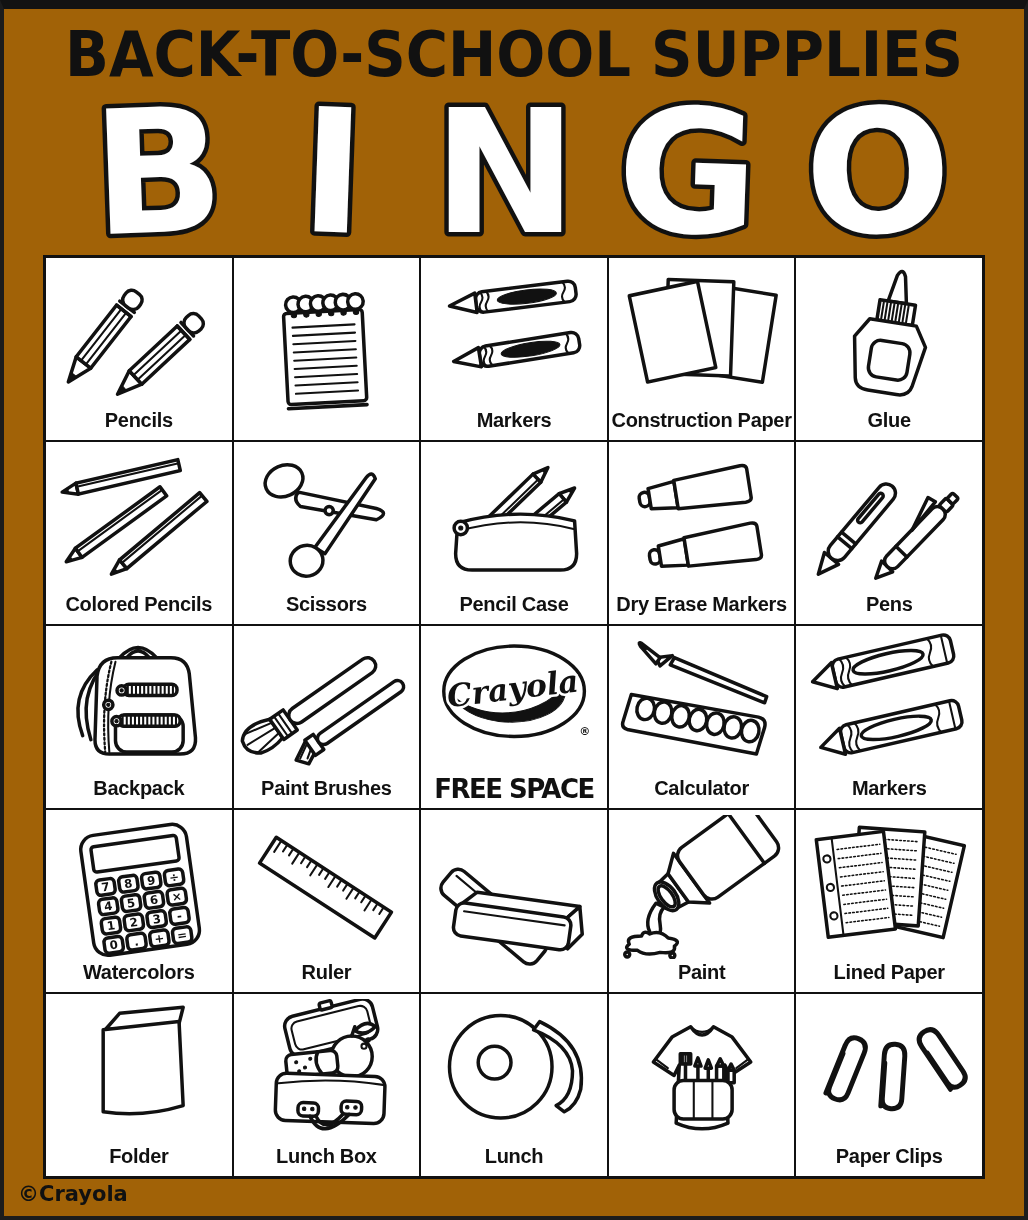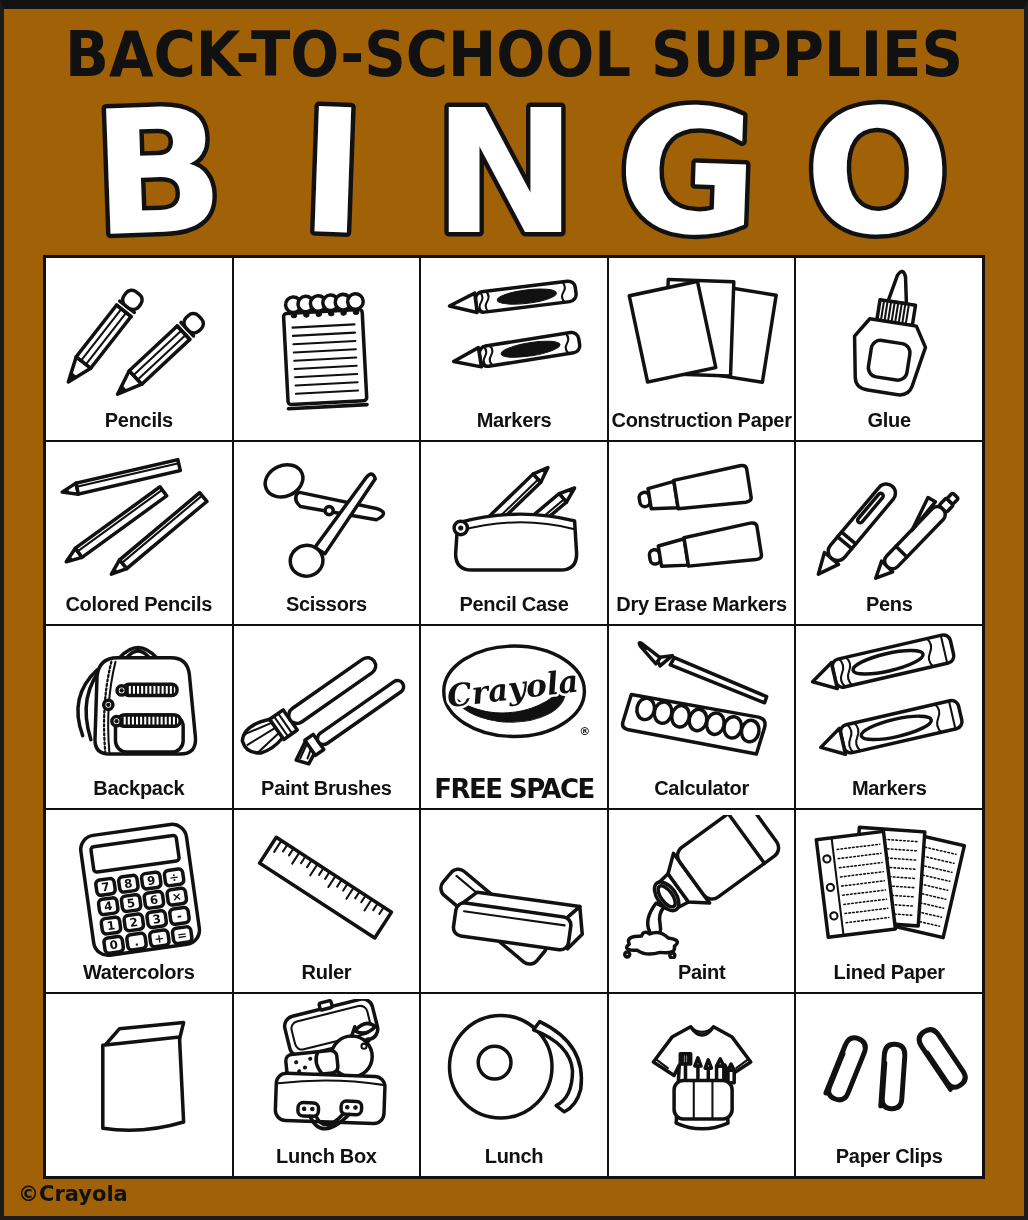--- a/index.html
+++ b/index.html
@@ -475,20 +475,21 @@
       <div class="cell-label">Lined Paper</div>
     </div>
 
     <div class="cell">
       <div class="icon-wrap">
         <svg class="icon" viewBox="0 0 170 140">
           <path class="wf" d="M52,30 L66,14 L128,8 L124,24 Z"></path>
           <path class="wf" d="M50,30 L124,22 L128,104 Q88,116 50,110 Z"></path>
         </svg>
       </div>
+      <div class="cell-label">Folder</div>
     </div>
 
     <div class="cell">
       <div class="icon-wrap">
         <svg class="icon" viewBox="0 0 170 140">
           <g transform="rotate(-14 90 28)">
             <rect class="wf" x="46" y="8" width="88" height="40" rx="10"></rect>
             <rect class="thin wf" x="52" y="14" width="76" height="28" rx="7"></rect>
             <rect class="wf" x="84" y="2" width="12" height="7" rx="2"></rect>
           </g>

